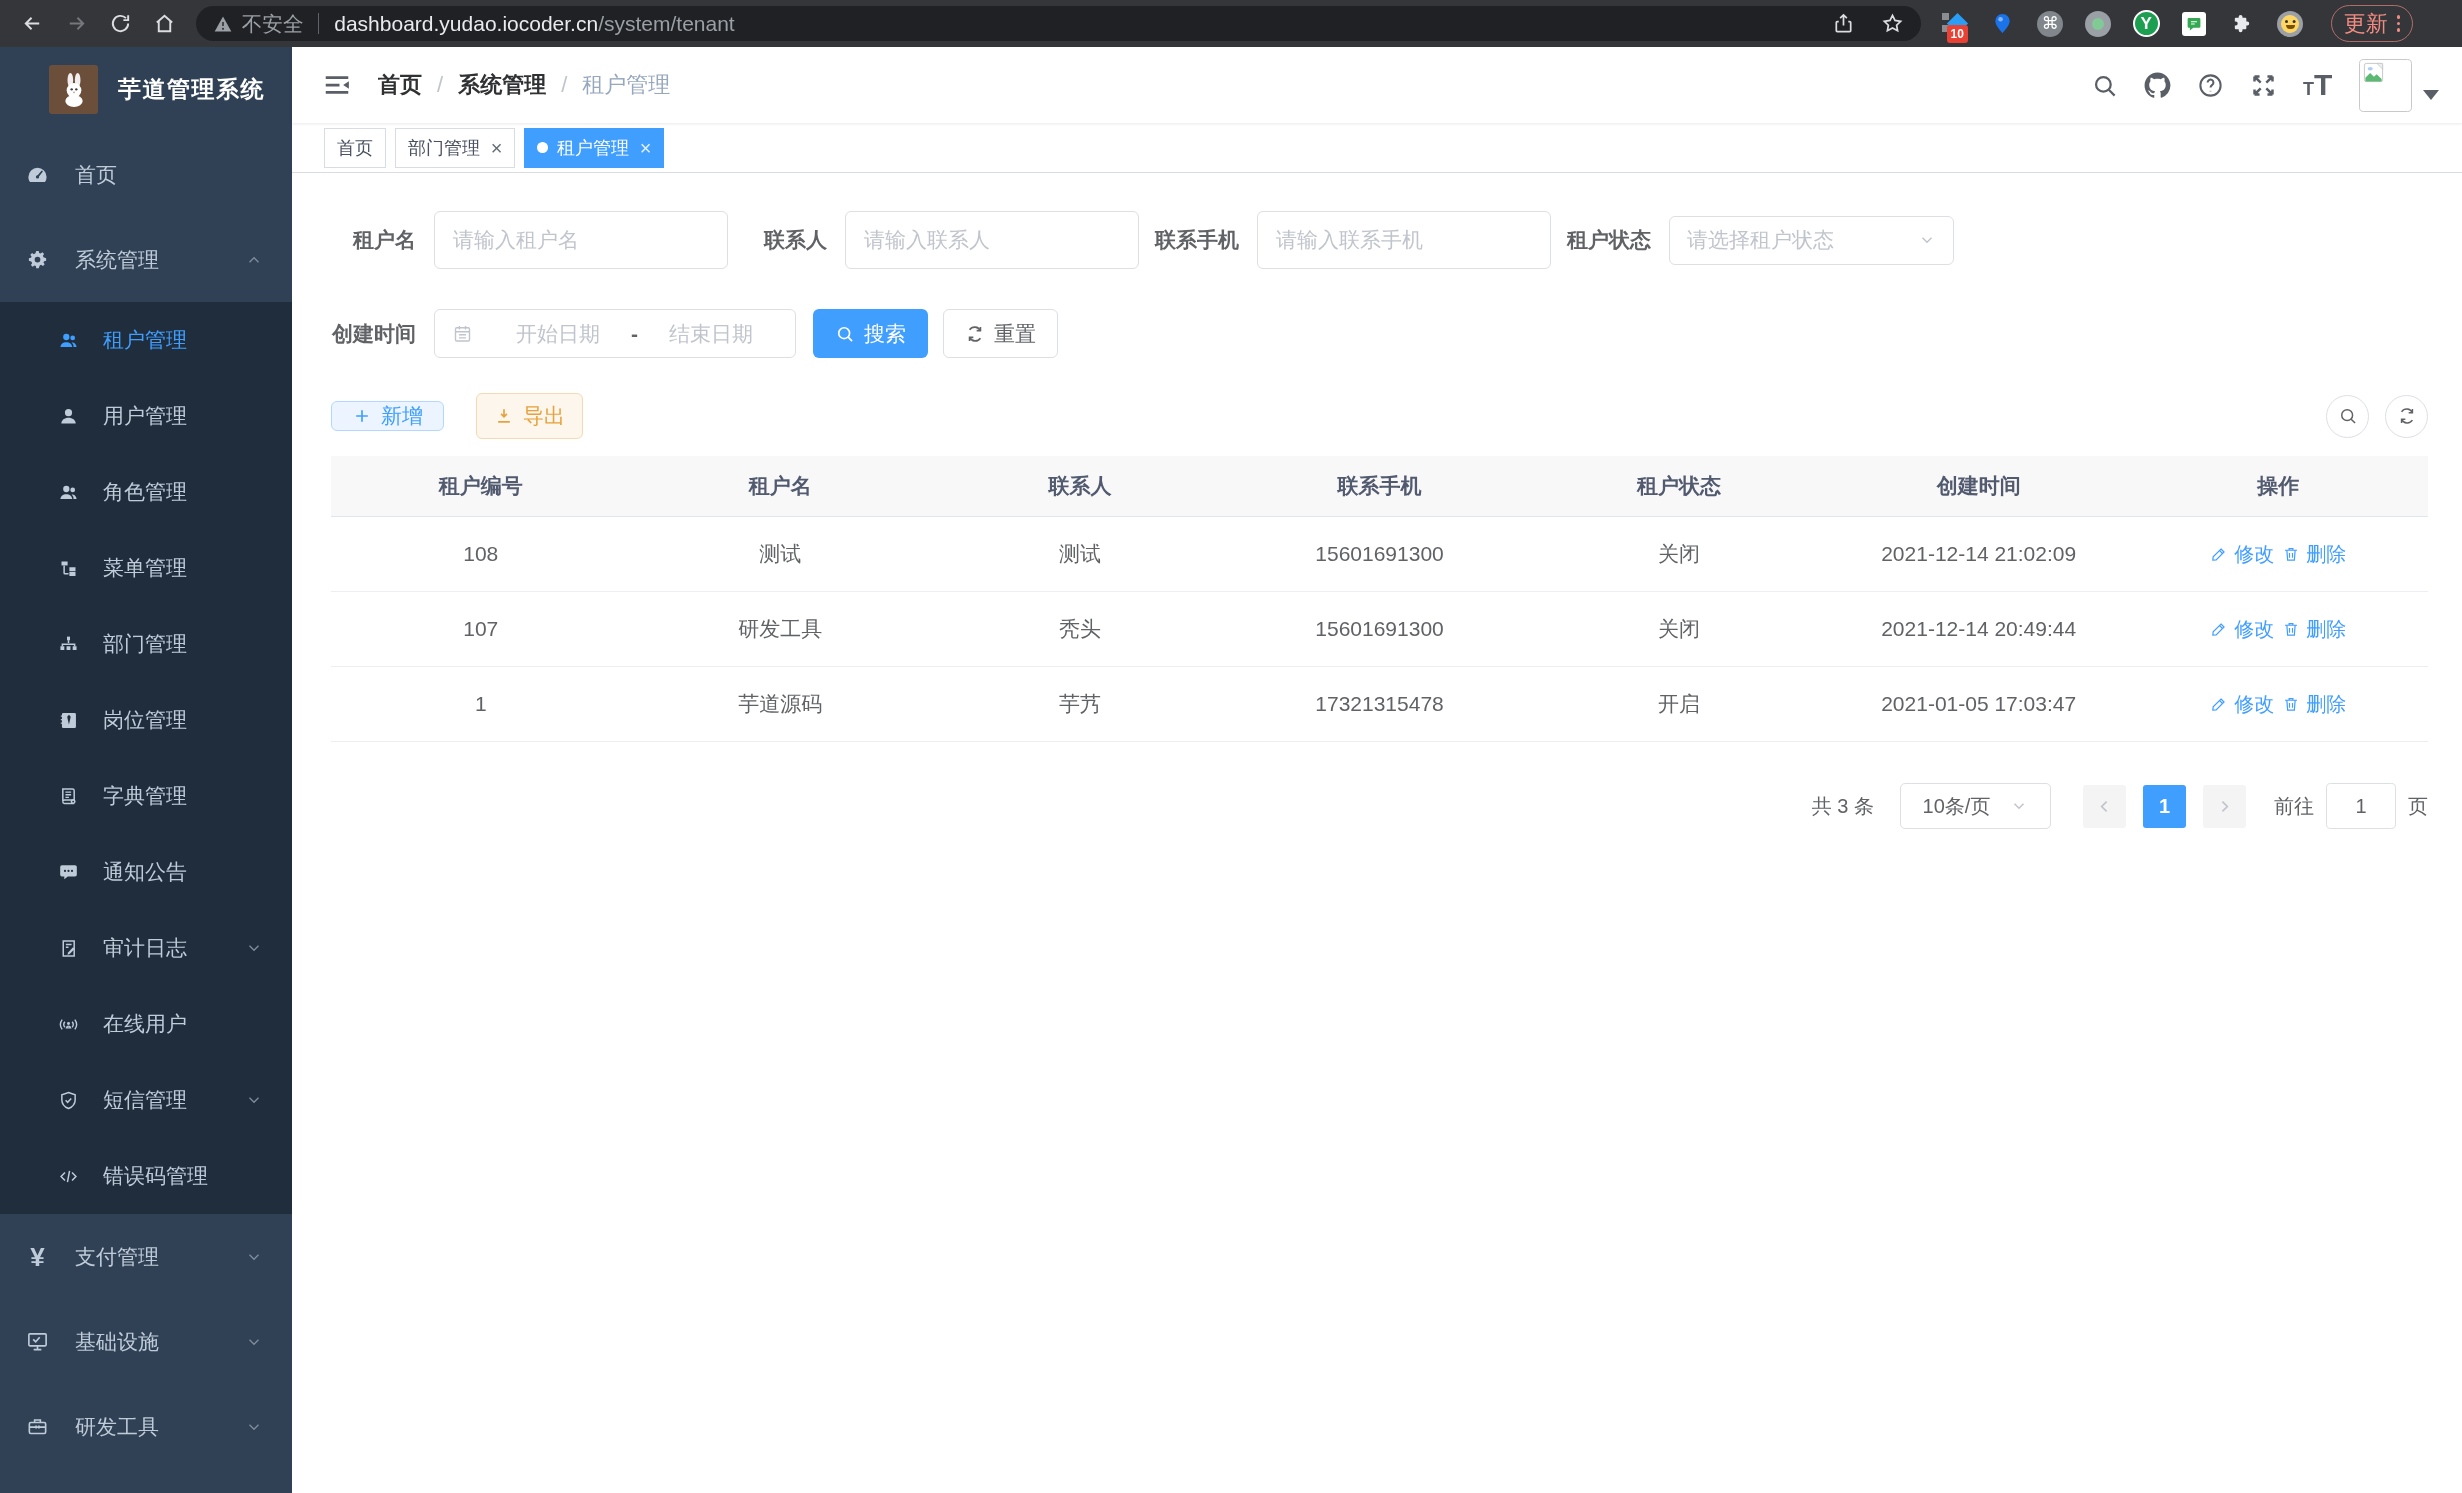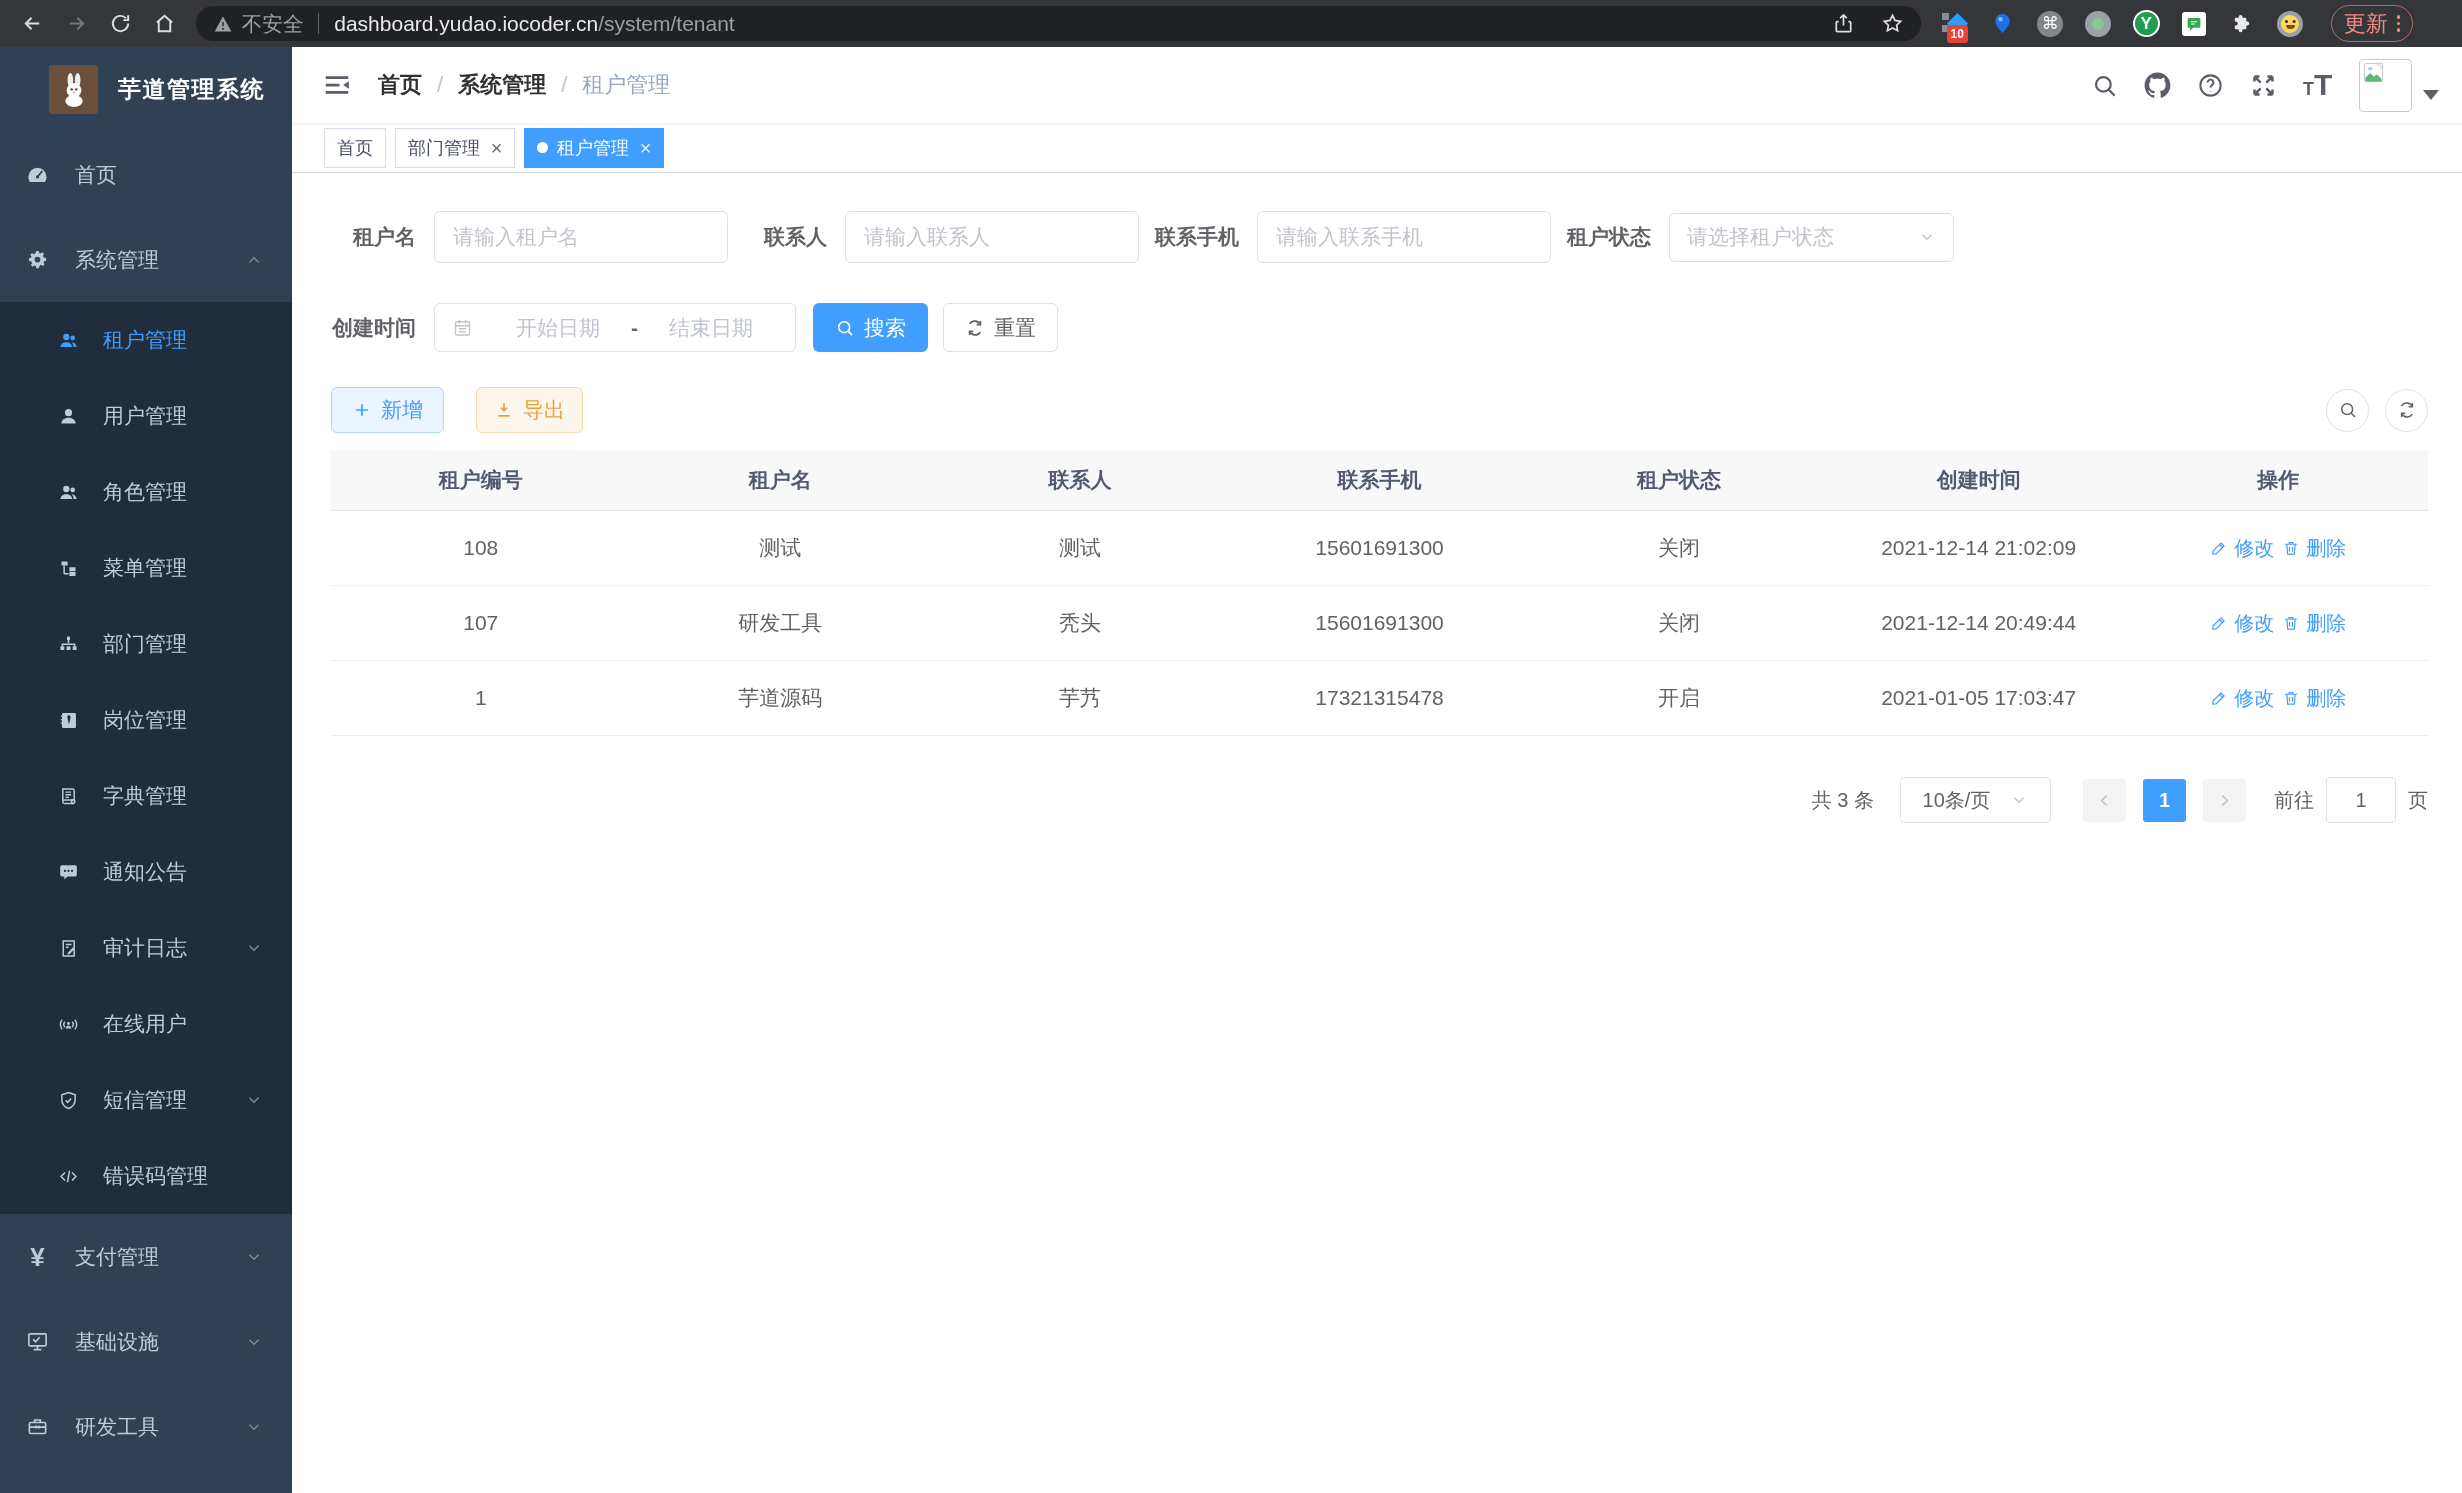--- a/index.html
+++ b/index.html
@@ -85,35 +85,35 @@
 .tag .dot{display:none}
 .tag.active{background:#409eff;border-color:#409eff;color:#fff}
 .tag.active .dot{display:block;width:10.7px;height:10.7px;border-radius:50%;background:#fff;margin-right:9px}
 .tag .close{font-size:20px;margin-left:10.7px;line-height:1;opacity:.85}
 
 
 .content{flex:1;padding:38px 34px 0 39px;background:#fff}
 .frow{display:flex;align-items:center;margin-bottom:40px}
 .fitem{display:flex;align-items:center}
 .flabel{width:85px;text-align:right;font-size:21px;color:#606266;font-weight:700;margin-right:18px;flex-shrink:0;white-space:nowrap}
-.inp{width:294px;height:52px;border:0.8px solid #dcdfe6;border-radius:6px;padding:0 18px;font-size:21px;color:#606266;outline:none;background:#fff}
+.inp{width:294px;height:58px;border:0.8px solid #dcdfe6;border-radius:6px;padding:0 18px;font-size:21px;color:#606266;outline:none;background:#fff}
 .inp::placeholder{color:#c0c4cc}
 .sel{width:285px;height:49px;border:0.8px solid #dcdfe6;border-radius:6px;display:flex;align-items:center;justify-content:space-between;padding:0 17px;color:#c0c4cc;font-size:21px;cursor:pointer;background:#fff}
 .chev{width:18px;height:18px;color:#c0c4cc}
 .chev svg{width:100%;height:100%}
 .drange{width:362px;height:49px;border:0.8px solid #dcdfe6;border-radius:6px;display:flex;align-items:center;padding:0 17px;font-size:21px;color:#c0c4cc;background:#fff;cursor:pointer}
 .drange .cal{width:21px;height:21px;color:#c0c4cc;margin-right:18px}
 .drange .cal svg{width:100%;height:100%}
 .drange .dph{flex:1;text-align:center}
 .drange .dsep{color:#606266;font-weight:700;padding:0 6px}
 .btn{height:49px;border-radius:6px;font-size:21px;display:inline-flex;align-items:center;justify-content:center;gap:9px;border:0.8px solid transparent;cursor:pointer;background:#fff;padding:0 21px;white-space:nowrap}
 .btn svg{width:20px;height:20px}
 .btn.primary{background:#409eff;color:#fff;margin-left:17px}
 .btn.default{border-color:#dcdfe6;color:#606266;margin-left:15px}
-.btn.plain-blue{background:#ecf5ff;border-color:#b3d8ff;color:#409eff;height:46px;padding:0 20px}
+.btn.plain-blue{background:#ecf5ff;border-color:#b3d8ff;color:#409eff;height:30px;padding:0 20px}
 .btn.plain-warn{background:#fdf6ec;border-color:#f5dab1;color:#e6a23c;height:46px;padding:0 17px;margin-left:32px}
 .toolbar{display:flex;align-items:center;margin-bottom:17px}
 .tool-right{margin-left:auto;display:flex;gap:16px}
 .circle-btn{width:43px;height:43px;border-radius:50%;border:0.8px solid #dcdfe6;display:flex;align-items:center;justify-content:center;color:#606266;background:#fff;cursor:pointer}
 .circle-btn svg{width:20px;height:20px}
 
 
 .thead{display:flex;background:#f8f8f9;border-bottom:1.5px solid #dfe6ec;height:61px;align-items:center}
 .th{flex:1;text-align:center;font-size:21px;font-weight:700;color:#515a6e}
 .tr{display:flex;height:75px;align-items:center;border-bottom:0.8px solid #ebeef5}

